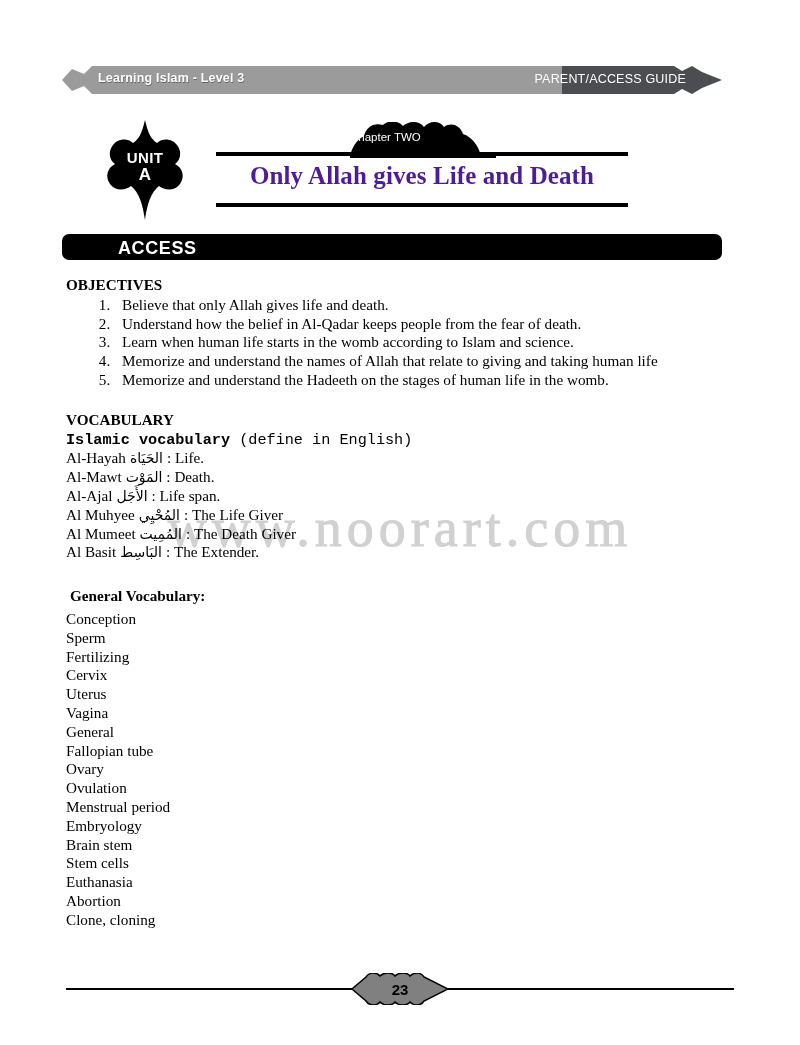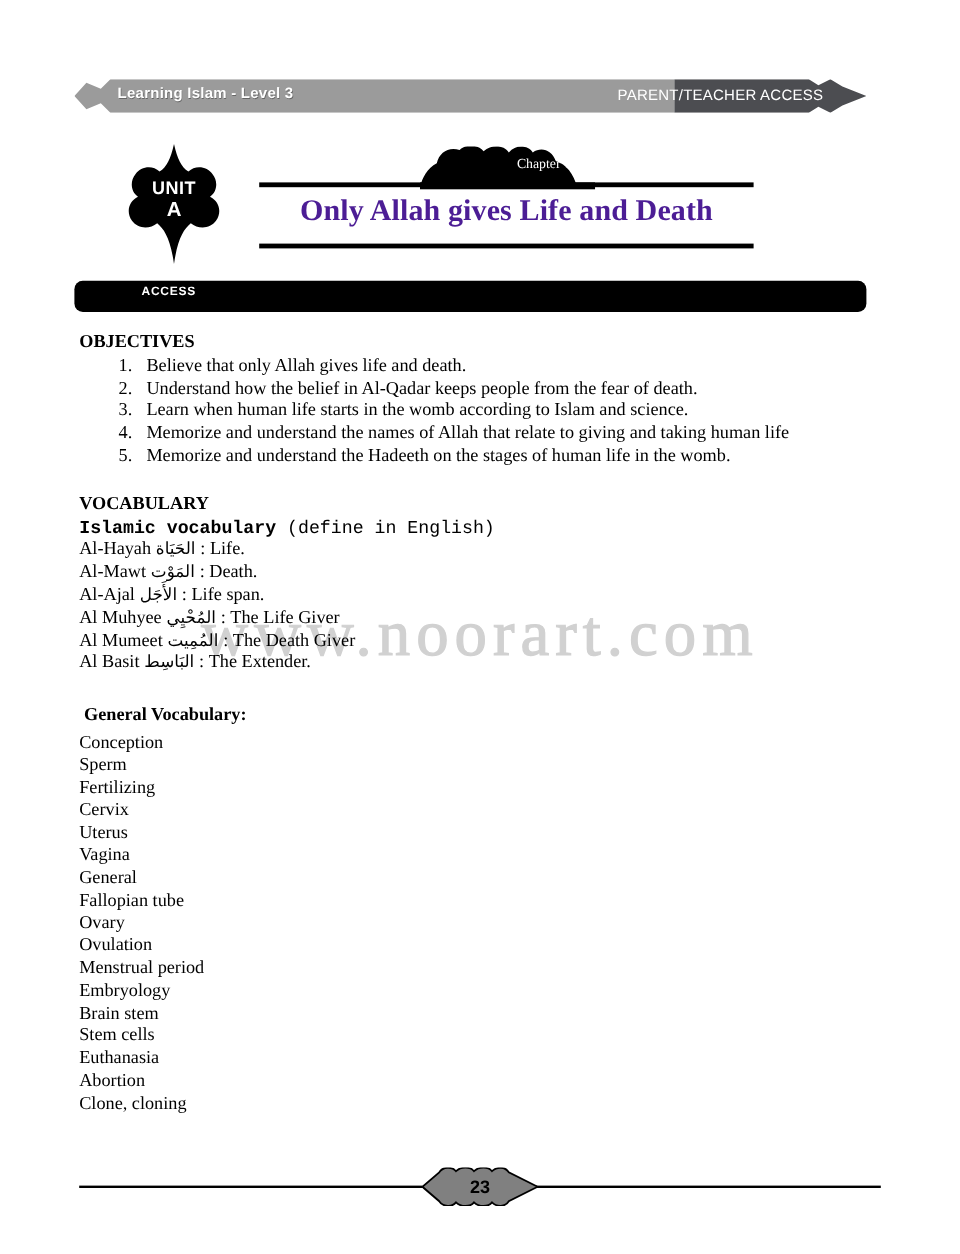--- a/index.html
+++ b/index.html
@@ -87,22 +87,22 @@
     top: 122px;
     width: 146px;
     height: 36px;
   }
   .chapter-tag svg { display: block; }
   .chapter-tag-label {
     position: absolute;
     left: 0;
     top: 9px;
     width: 146px;
-    text-align: right;
-    font-family: Liberation Serif, serif;
+    text-align: left;
+    font-family: Liberation Sans, sans-serif;
     font-size: 11.5px;
     color: #ffffff;
     white-space: nowrap;
   }
 
   .title-rule-top {
     position: absolute;
     left: 216px;
     top: 152px;
     width: 412px;
@@ -140,21 +140,21 @@
     height: 26px;
     background: #000;
     border-radius: 7px;
   }
   .section-bar-label {
     position: absolute;
     left: 118px;
     top: 238px;
     font-family: "Liberation Sans", sans-serif;
     font-weight: bold;
-    font-size: 10px;
+    font-size: 18px;
     color: #ffffff;
     letter-spacing: 0.6px;
   }
 
   
   .content {
     position: absolute;
     left: 66px;
     top: 276px;
     width: 680px;
@@ -269,21 +269,21 @@
 <div class="page">
 
   <div class="header-banner">
     <svg width="660" height="28" viewBox="0 0 660 28" xmlns="http://www.w3.org/2000/svg">
 
       <path d="M0,14 L10,3 L22,8 L30,0 L500,0 L500,28 L30,28 L22,20 L10,25 Z" fill="#9b9b9b"></path>
 
       <path d="M500,0 L612,0 L620,5 L630,0 L640,6 L660,14 L640,22 L630,28 L620,23 L612,28 L500,28 Z" fill="#4c4d51"></path>
     </svg>
     <div class="hdr-left-label">Learning Islam - Level 3</div>
-    <div class="hdr-right-label">PARENT/TEACHER ACCESS</div>
+    <div class="hdr-right-label">PARENT/ACCESS GUIDE</div>
   </div>
 
   <div class="unit-badge">
     <svg width="92" height="102" viewBox="0 0 92 102" xmlns="http://www.w3.org/2000/svg">
       <path d="M46,1
                C49,14 52,20 58,24
                C64,18 74,20 78,26
                C83,32 82,41 76,45
                C84,49 86,58 81,65
                C76,72 66,72 60,67

